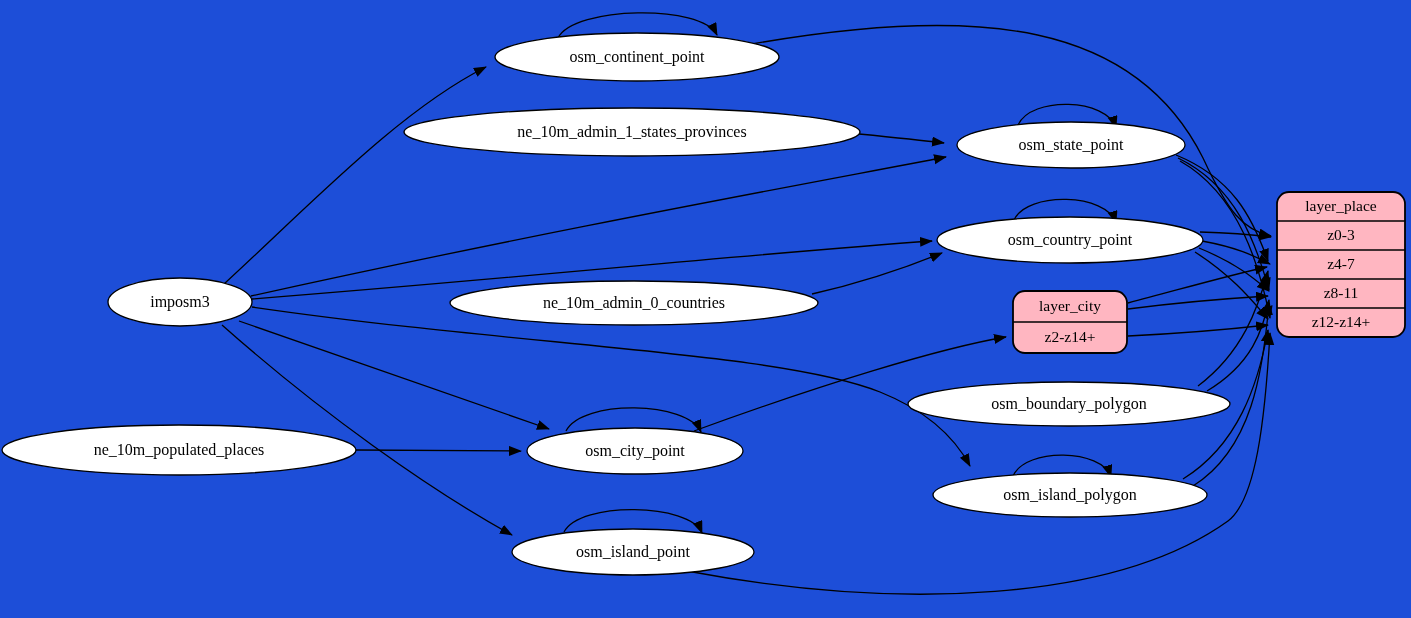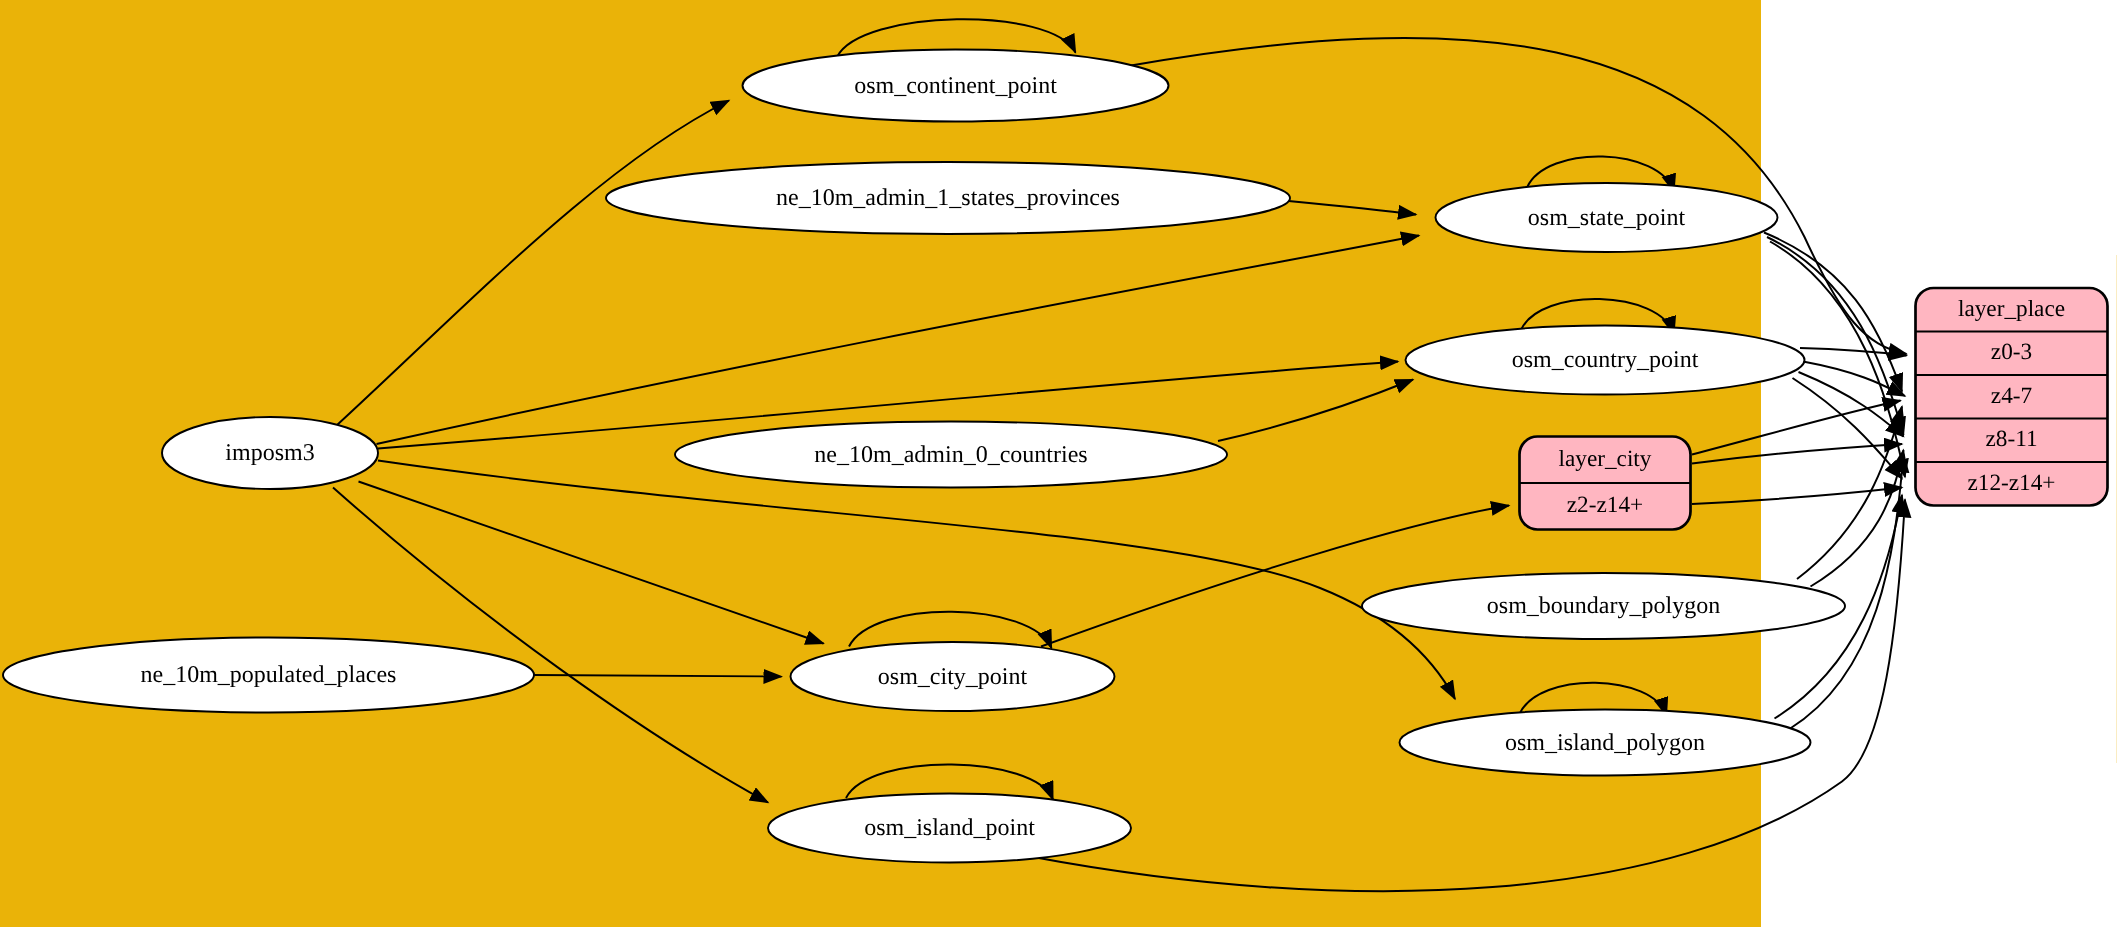--- a/index.html
+++ b/index.html
@@ -1,19 +1,19 @@
 <!DOCTYPE html>
 <html><head>
 <meta charset="utf-8">
 <style>
   html,body{margin:0;padding:0;background:#ffffff;}
   .canvas{
     position:relative;
-    width:1174px;height:618px;
-    background:#eab308;
+    width:1411px;height:618px;
+    background:#1d4ed8;
     font-family:"Liberation Serif","DejaVu Serif",serif;
   }
   svg{position:absolute;left:0;top:0;}
   .edge{fill:none;stroke:#000000;stroke-width:1.3px;}
   .node-ellipse{fill:#ffffff;stroke:#000000;stroke-width:1.3px;}
   .record-box{fill:#ffb6c1;stroke:#000000;stroke-width:1.8px;}
   .record-divider{stroke:#000000;stroke-width:1.4px;}
   .node-label{
     font-family:"Liberation Serif","DejaVu Serif",serif;
     font-size:16px;fill:#000000;

